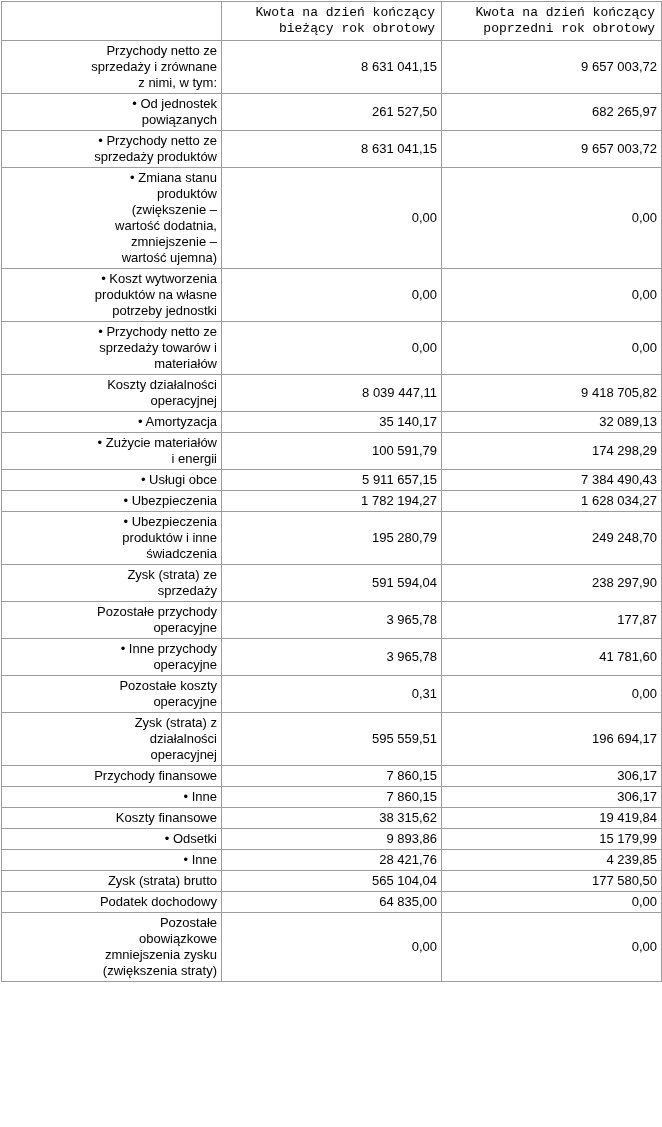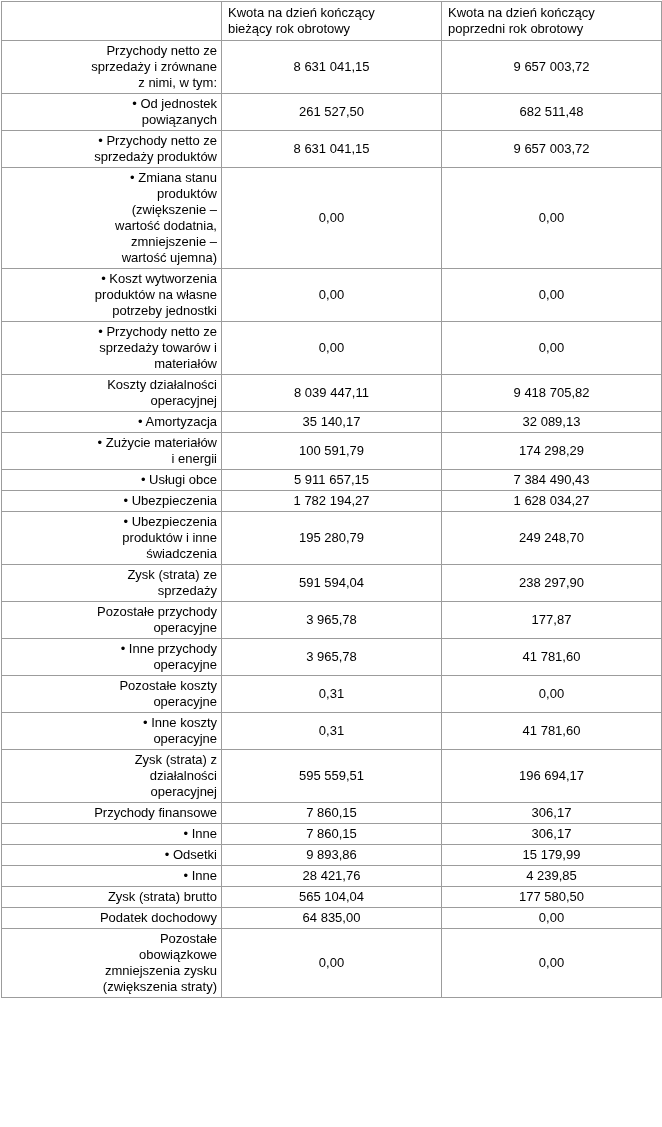--- a/index.html
+++ b/index.html
@@ -29,32 +29,33 @@
     table-layout:fixed;
   }
   table.fin th,
   table.fin td{
     border:1px solid var(--border);
     font-weight:normal;
     vertical-align:middle;
     box-sizing:border-box;
   }
   th.colhead{
-    text-align:left;
+    text-align:right;
     white-space:pre-line;
     padding:3px 6px;
+    font-family:Liberation Mono, monospace;
   }
   td.label{
     text-align:right;
     white-space:pre-line;
     padding:2px 4px 2px 7px;
     vertical-align:top;
   }
   td.num{
-    text-align:center;
+    text-align:right;
     white-space:nowrap;
     padding:2px 4px;
   }
 </style>
 </head>
 <body>
 
 <div class="page">
   <table class="fin">
     <colgroup>
@@ -76,21 +77,21 @@
     <td class="label">Przychody netto ze
 sprzedaży i zrównane
 z nimi, w tym:</td>
     <td class="num">8 631 041,15</td>
     <td class="num">9 657 003,72</td>
   </tr>
         <tr>
     <td class="label">• Od jednostek
 powiązanych</td>
     <td class="num">261 527,50</td>
-    <td class="num">682 511,48</td>
+    <td class="num">682 265,97</td>
   </tr>
         <tr>
     <td class="label">• Przychody netto ze
 sprzedaży produktów</td>
     <td class="num">8 631 041,15</td>
     <td class="num">9 657 003,72</td>
   </tr>
         <tr>
     <td class="label">• Zmiana stanu
 produktów
@@ -167,43 +168,42 @@
     <td class="num">3 965,78</td>
     <td class="num">41 781,60</td>
   </tr>
         <tr>
     <td class="label">Pozostałe koszty
 operacyjne</td>
     <td class="num">0,31</td>
     <td class="num">0,00</td>
   </tr>
         <tr>
-    <td class="label">• Inne koszty
-operacyjne</td>
-    <td class="num">0,31</td>
-    <td class="num">41 781,60</td>
-  </tr>
-        <tr>
     <td class="label">Zysk (strata) z
 działalności
 operacyjnej</td>
     <td class="num">595 559,51</td>
     <td class="num">196 694,17</td>
   </tr>
         <tr>
     <td class="label">Przychody finansowe</td>
     <td class="num">7 860,15</td>
     <td class="num">306,17</td>
   </tr>
         <tr>
     <td class="label">• Inne</td>
     <td class="num">7 860,15</td>
     <td class="num">306,17</td>
   </tr>
         <tr>
+    <td class="label">Koszty finansowe</td>
+    <td class="num">38 315,62</td>
+    <td class="num">19 419,84</td>
+  </tr>
+        <tr>
     <td class="label">• Odsetki</td>
     <td class="num">9 893,86</td>
     <td class="num">15 179,99</td>
   </tr>
         <tr>
     <td class="label">• Inne</td>
     <td class="num">28 421,76</td>
     <td class="num">4 239,85</td>
   </tr>
         <tr>

